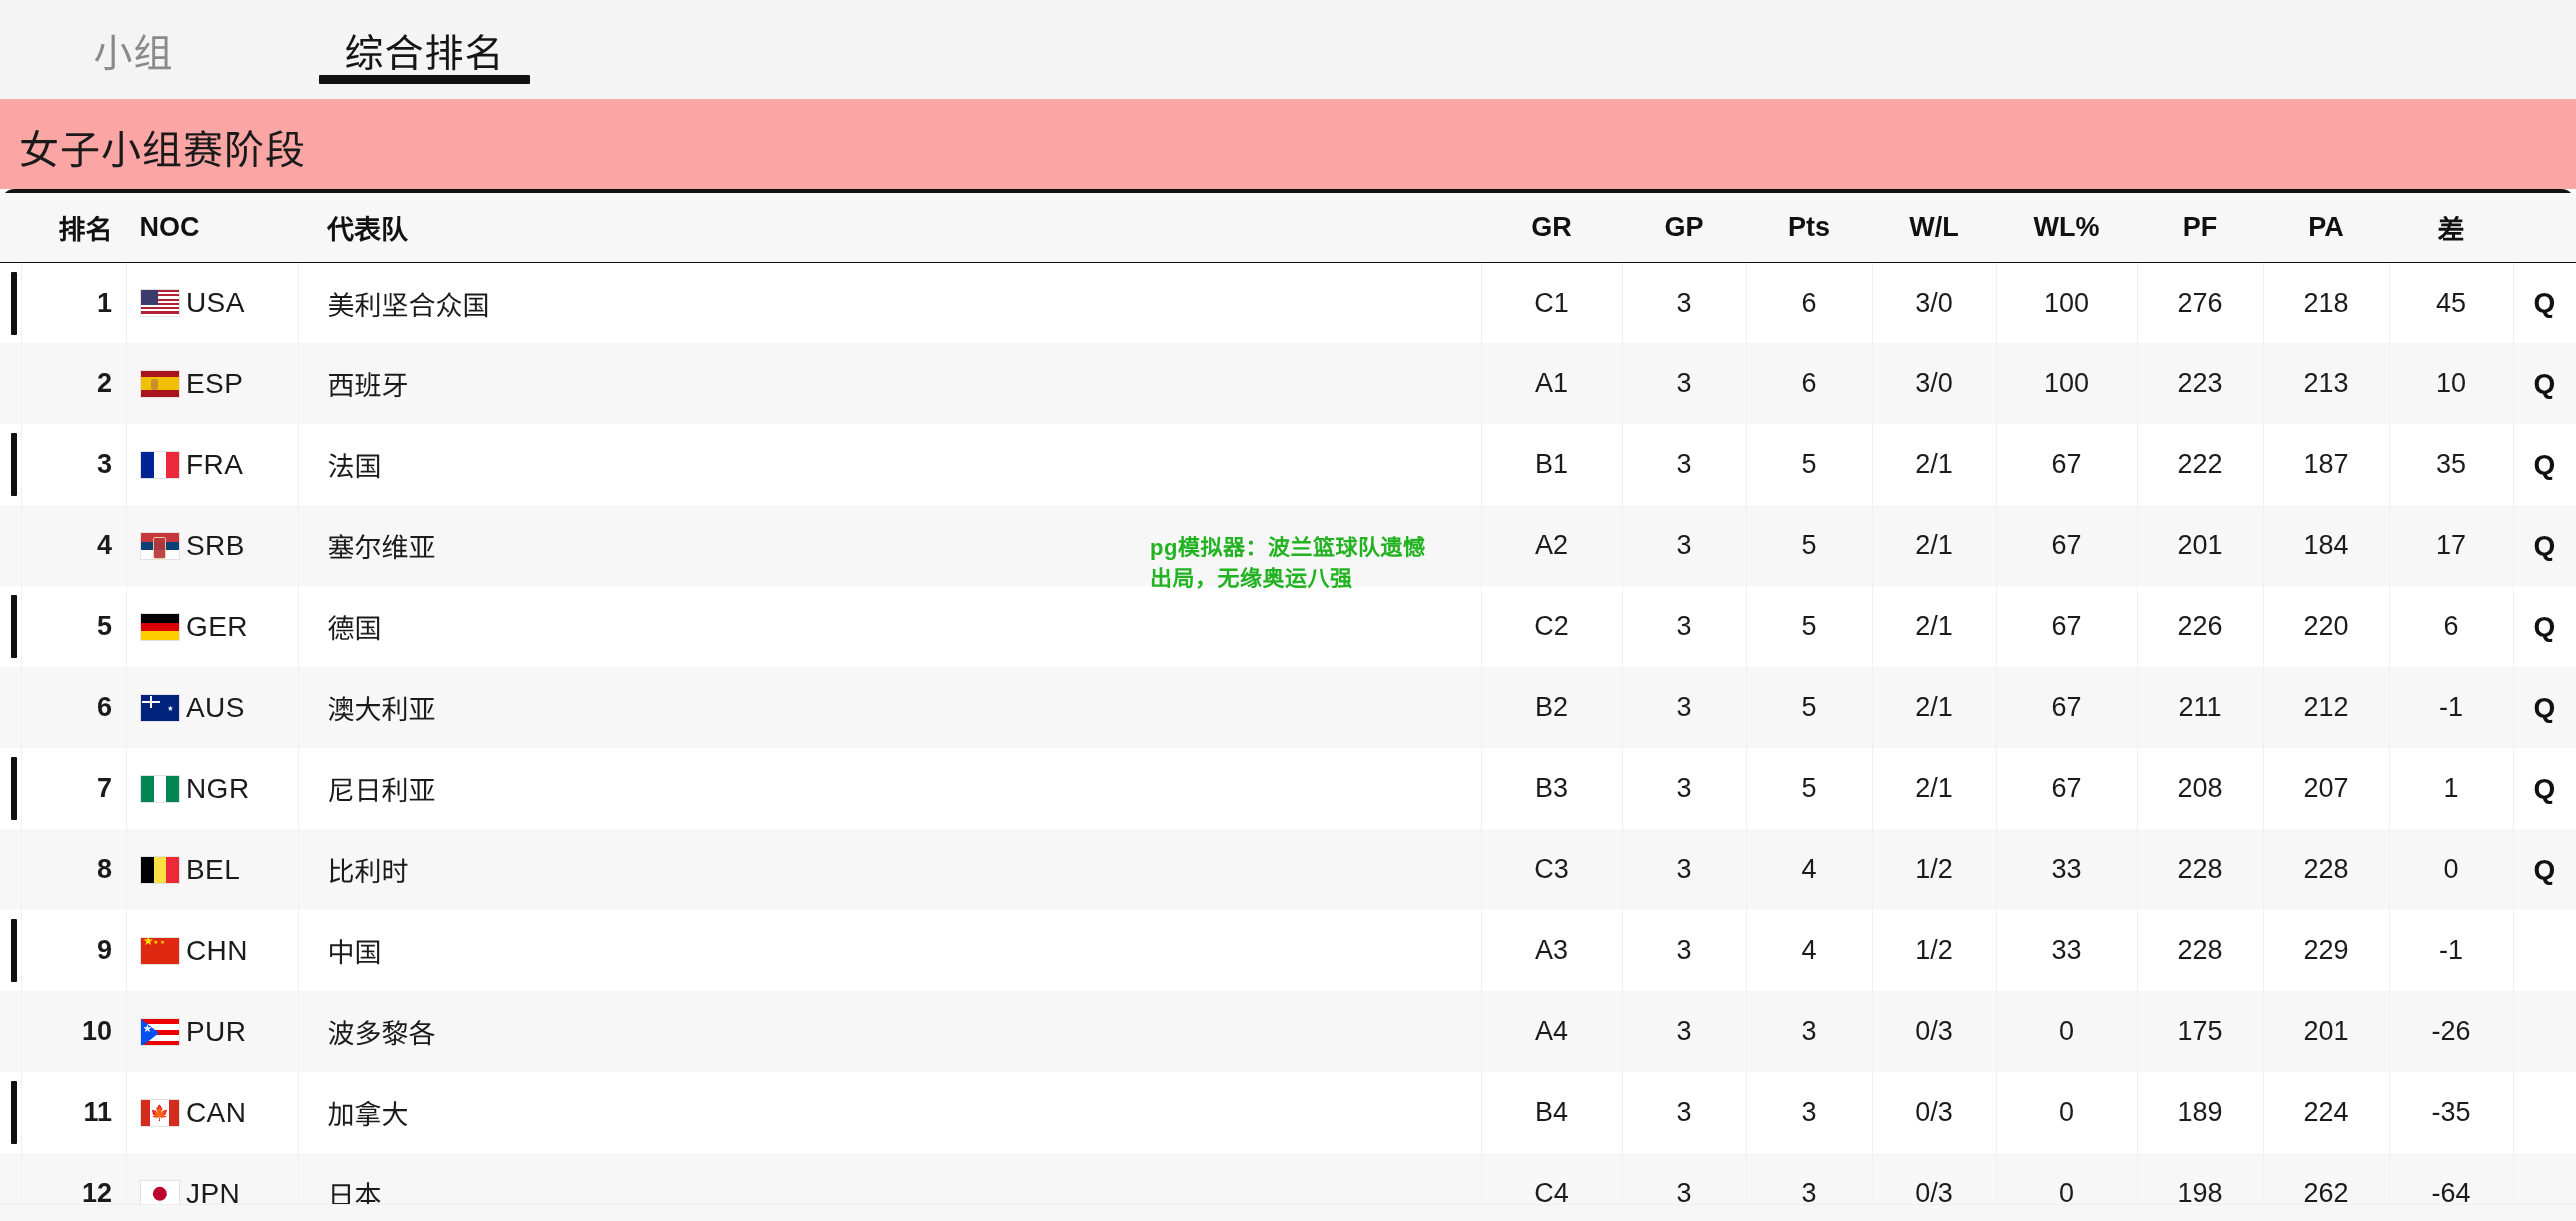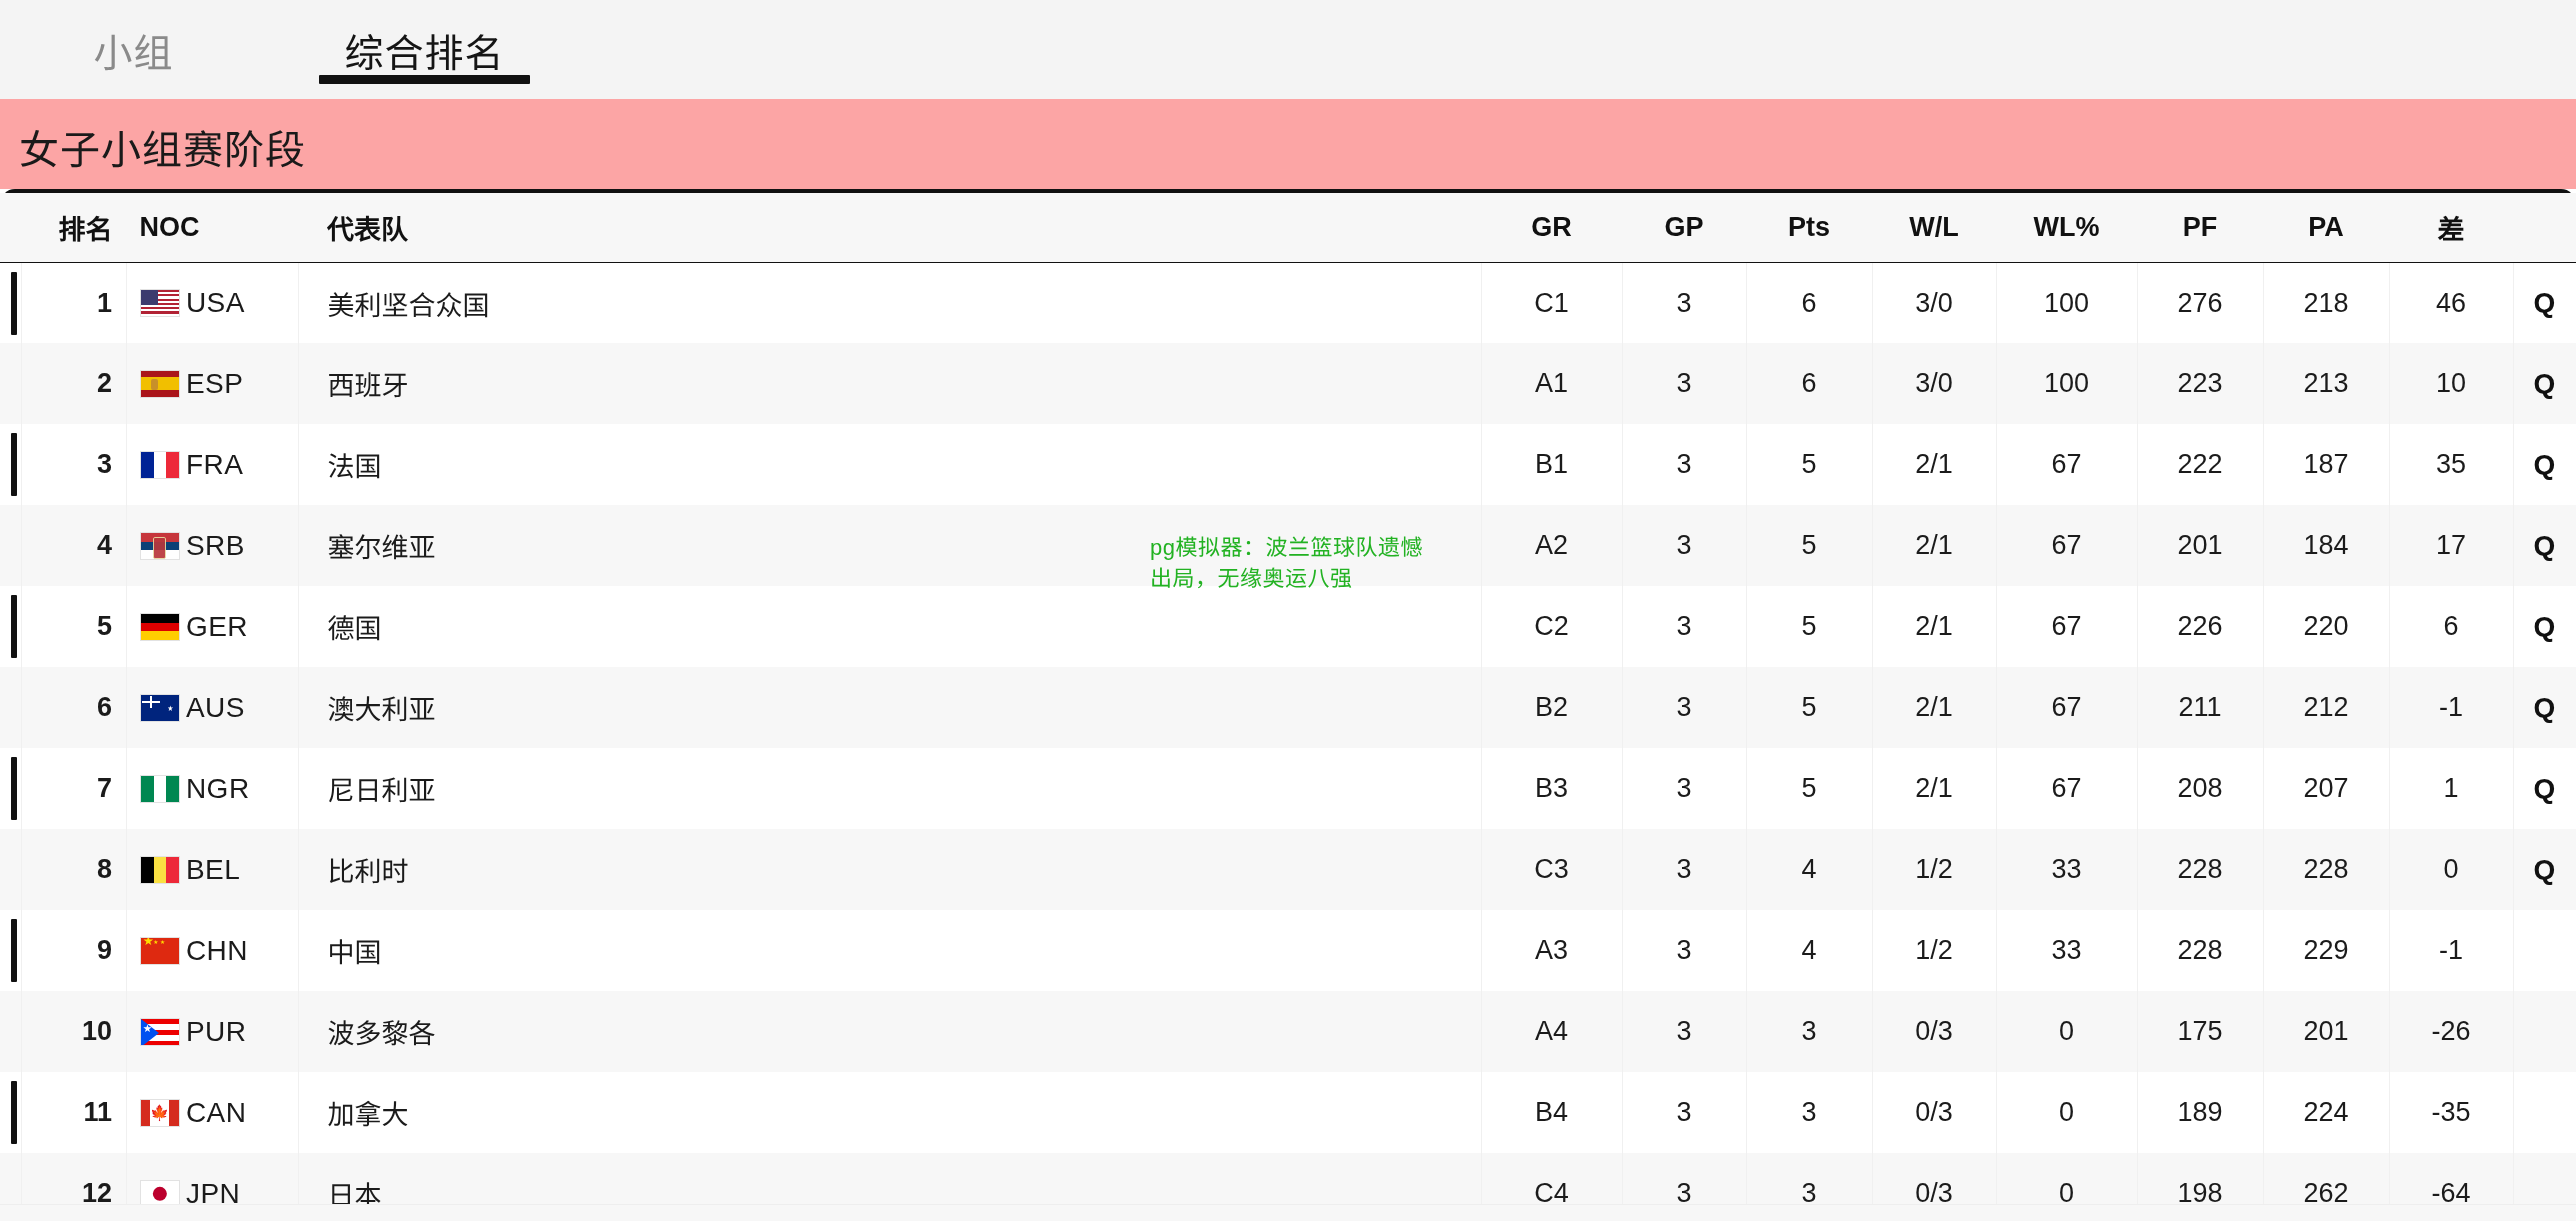--- a/index.html
+++ b/index.html
@@ -254,21 +254,21 @@
     width: 14.3px; height: 14.3px; border-radius: 50%; background: #bc002d;
   }
 
   
   .watermark {
     position: absolute;
     left: 1150px;
     top: 532px;
     width: 277px;
     font-size: 22px;
-    font-weight: normal;
+    font-weight: bold;
     line-height: 1.42;
     color: #22b222;
     letter-spacing: 0.5px;
     pointer-events: none;
     z-index: 40;
   }
 
   .footer-strip {
     position: absolute;
     left: 0; right: 0;
@@ -339,21 +339,21 @@
             </div>
           </td>
           <td class="td-team">美利坚合众国</td>
           <td class="td-num">C1</td>
           <td class="td-num">3</td>
           <td class="td-num">6</td>
           <td class="td-num">3/0</td>
           <td class="td-num">100</td>
           <td class="td-num">276</td>
           <td class="td-num">218</td>
-          <td class="td-num">46</td>
+          <td class="td-num">45</td>
           <td class="td-q"><span class="q-badge">Q</span></td>
         </tr>
         <tr class="even">
           <td class="td-accent">
             <div class="accent-bar hidden"></div>
           </td>
           <td class="td-rank">2</td>
           <td class="td-noc">
             <div class="noc-inner">
               <span class="flag flag-esp"></span>

